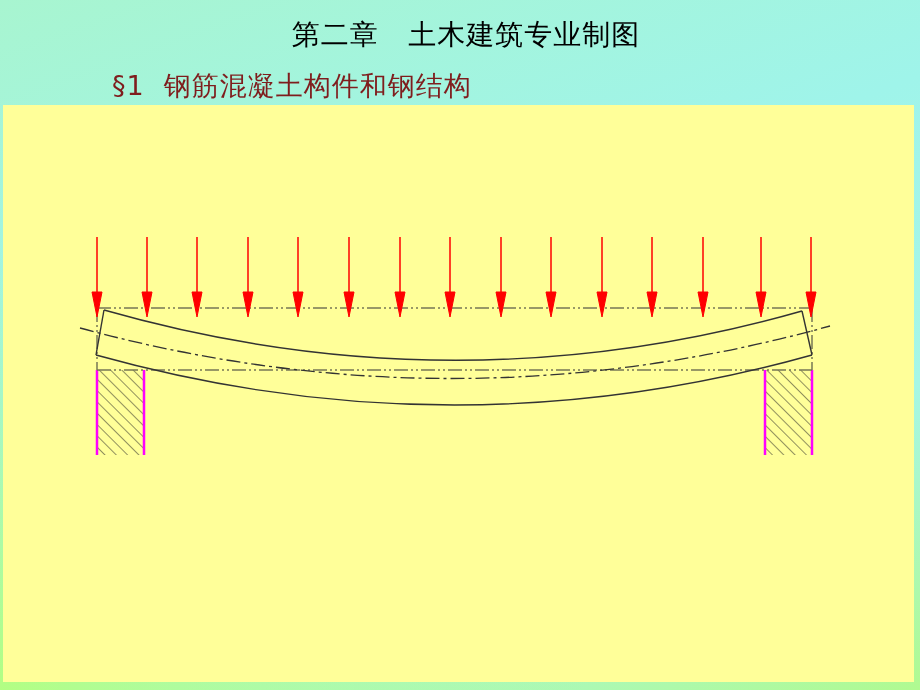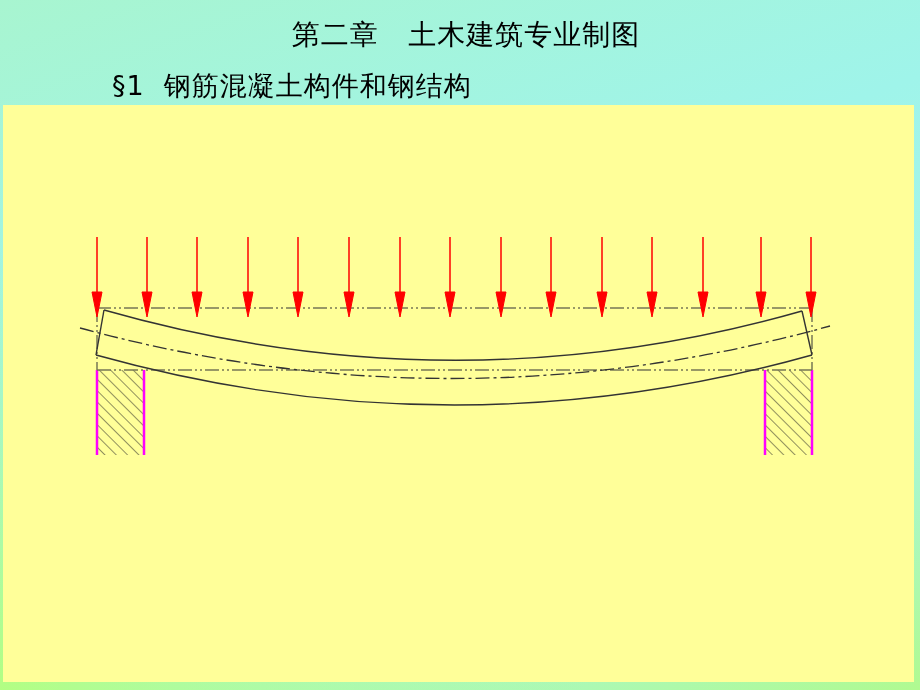--- a/index.html
+++ b/index.html
@@ -3,21 +3,21 @@
 <meta charset="utf-8">
 <style>
   html,body{margin:0;padding:0;}
   body{width:920px;height:690px;overflow:hidden;position:relative;
     background:linear-gradient(160deg,#a8f5d0 0%,#9ff4ea 40%,#a6f7e6 70%,#b0fa90 100%);
     font-family:"DejaVu Sans","Liberation Sans",sans-serif;}
   .bg-bl{position:absolute;left:0;top:0;width:920px;height:690px;
     background:radial-gradient(ellipse at 0% 100%,rgba(180,255,120,0.9) 0%,rgba(180,255,120,0) 45%);}
   .title{position:absolute;left:0;top:16px;width:920px;text-align:center;padding-left:6px;
     font-size:28px;color:#000;letter-spacing:1px;white-space:pre;}
-  .subtitle{position:absolute;left:112px;top:68px;font-size:27px;color:#000000;white-space:pre;letter-spacing:1px;}
+  .subtitle{position:absolute;left:112px;top:68px;font-size:27px;color:#7f1d1d;white-space:pre;letter-spacing:1px;}
   .panel{position:absolute;left:3px;top:105px;width:911px;height:577px;background:#ffff99;}
   svg{position:absolute;left:0;top:0;}
 </style>
 </head>
 <body>
 
 <div class="bg-bl"></div>
 
 <div class="title">第二章   土木建筑专业制图</div>
 <div class="subtitle">§1  钢筋混凝土构件和钢结构</div>

